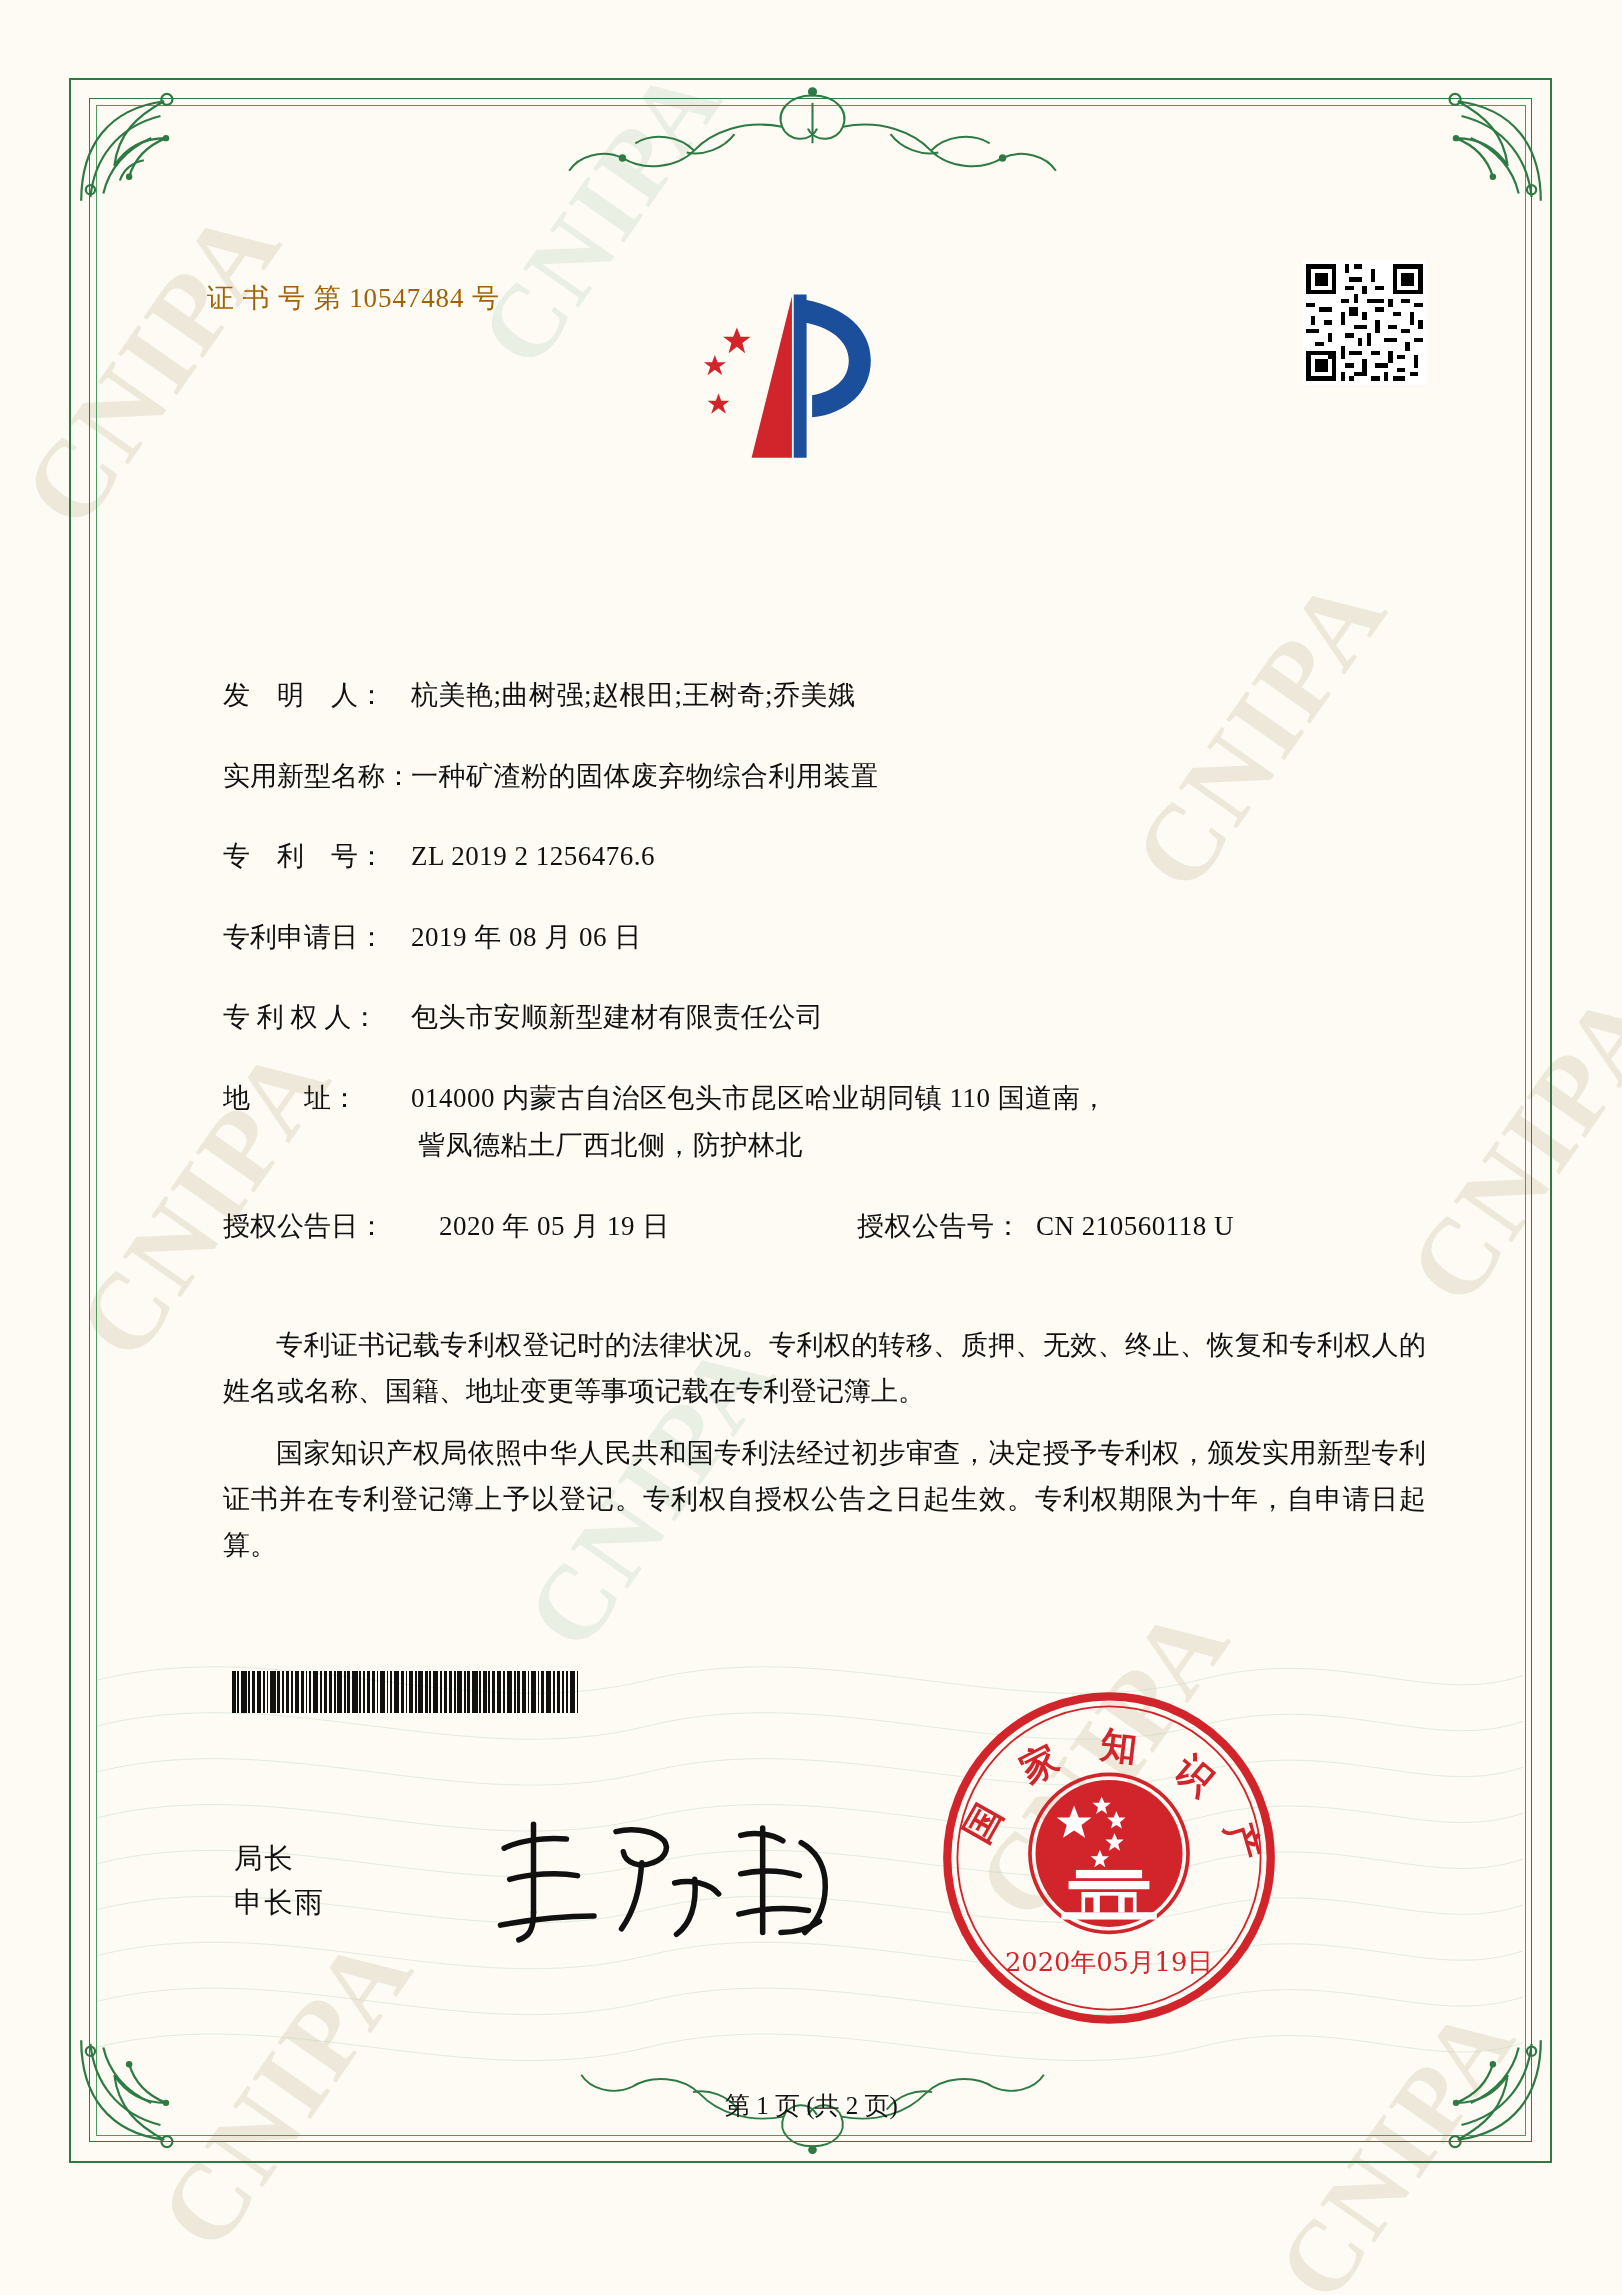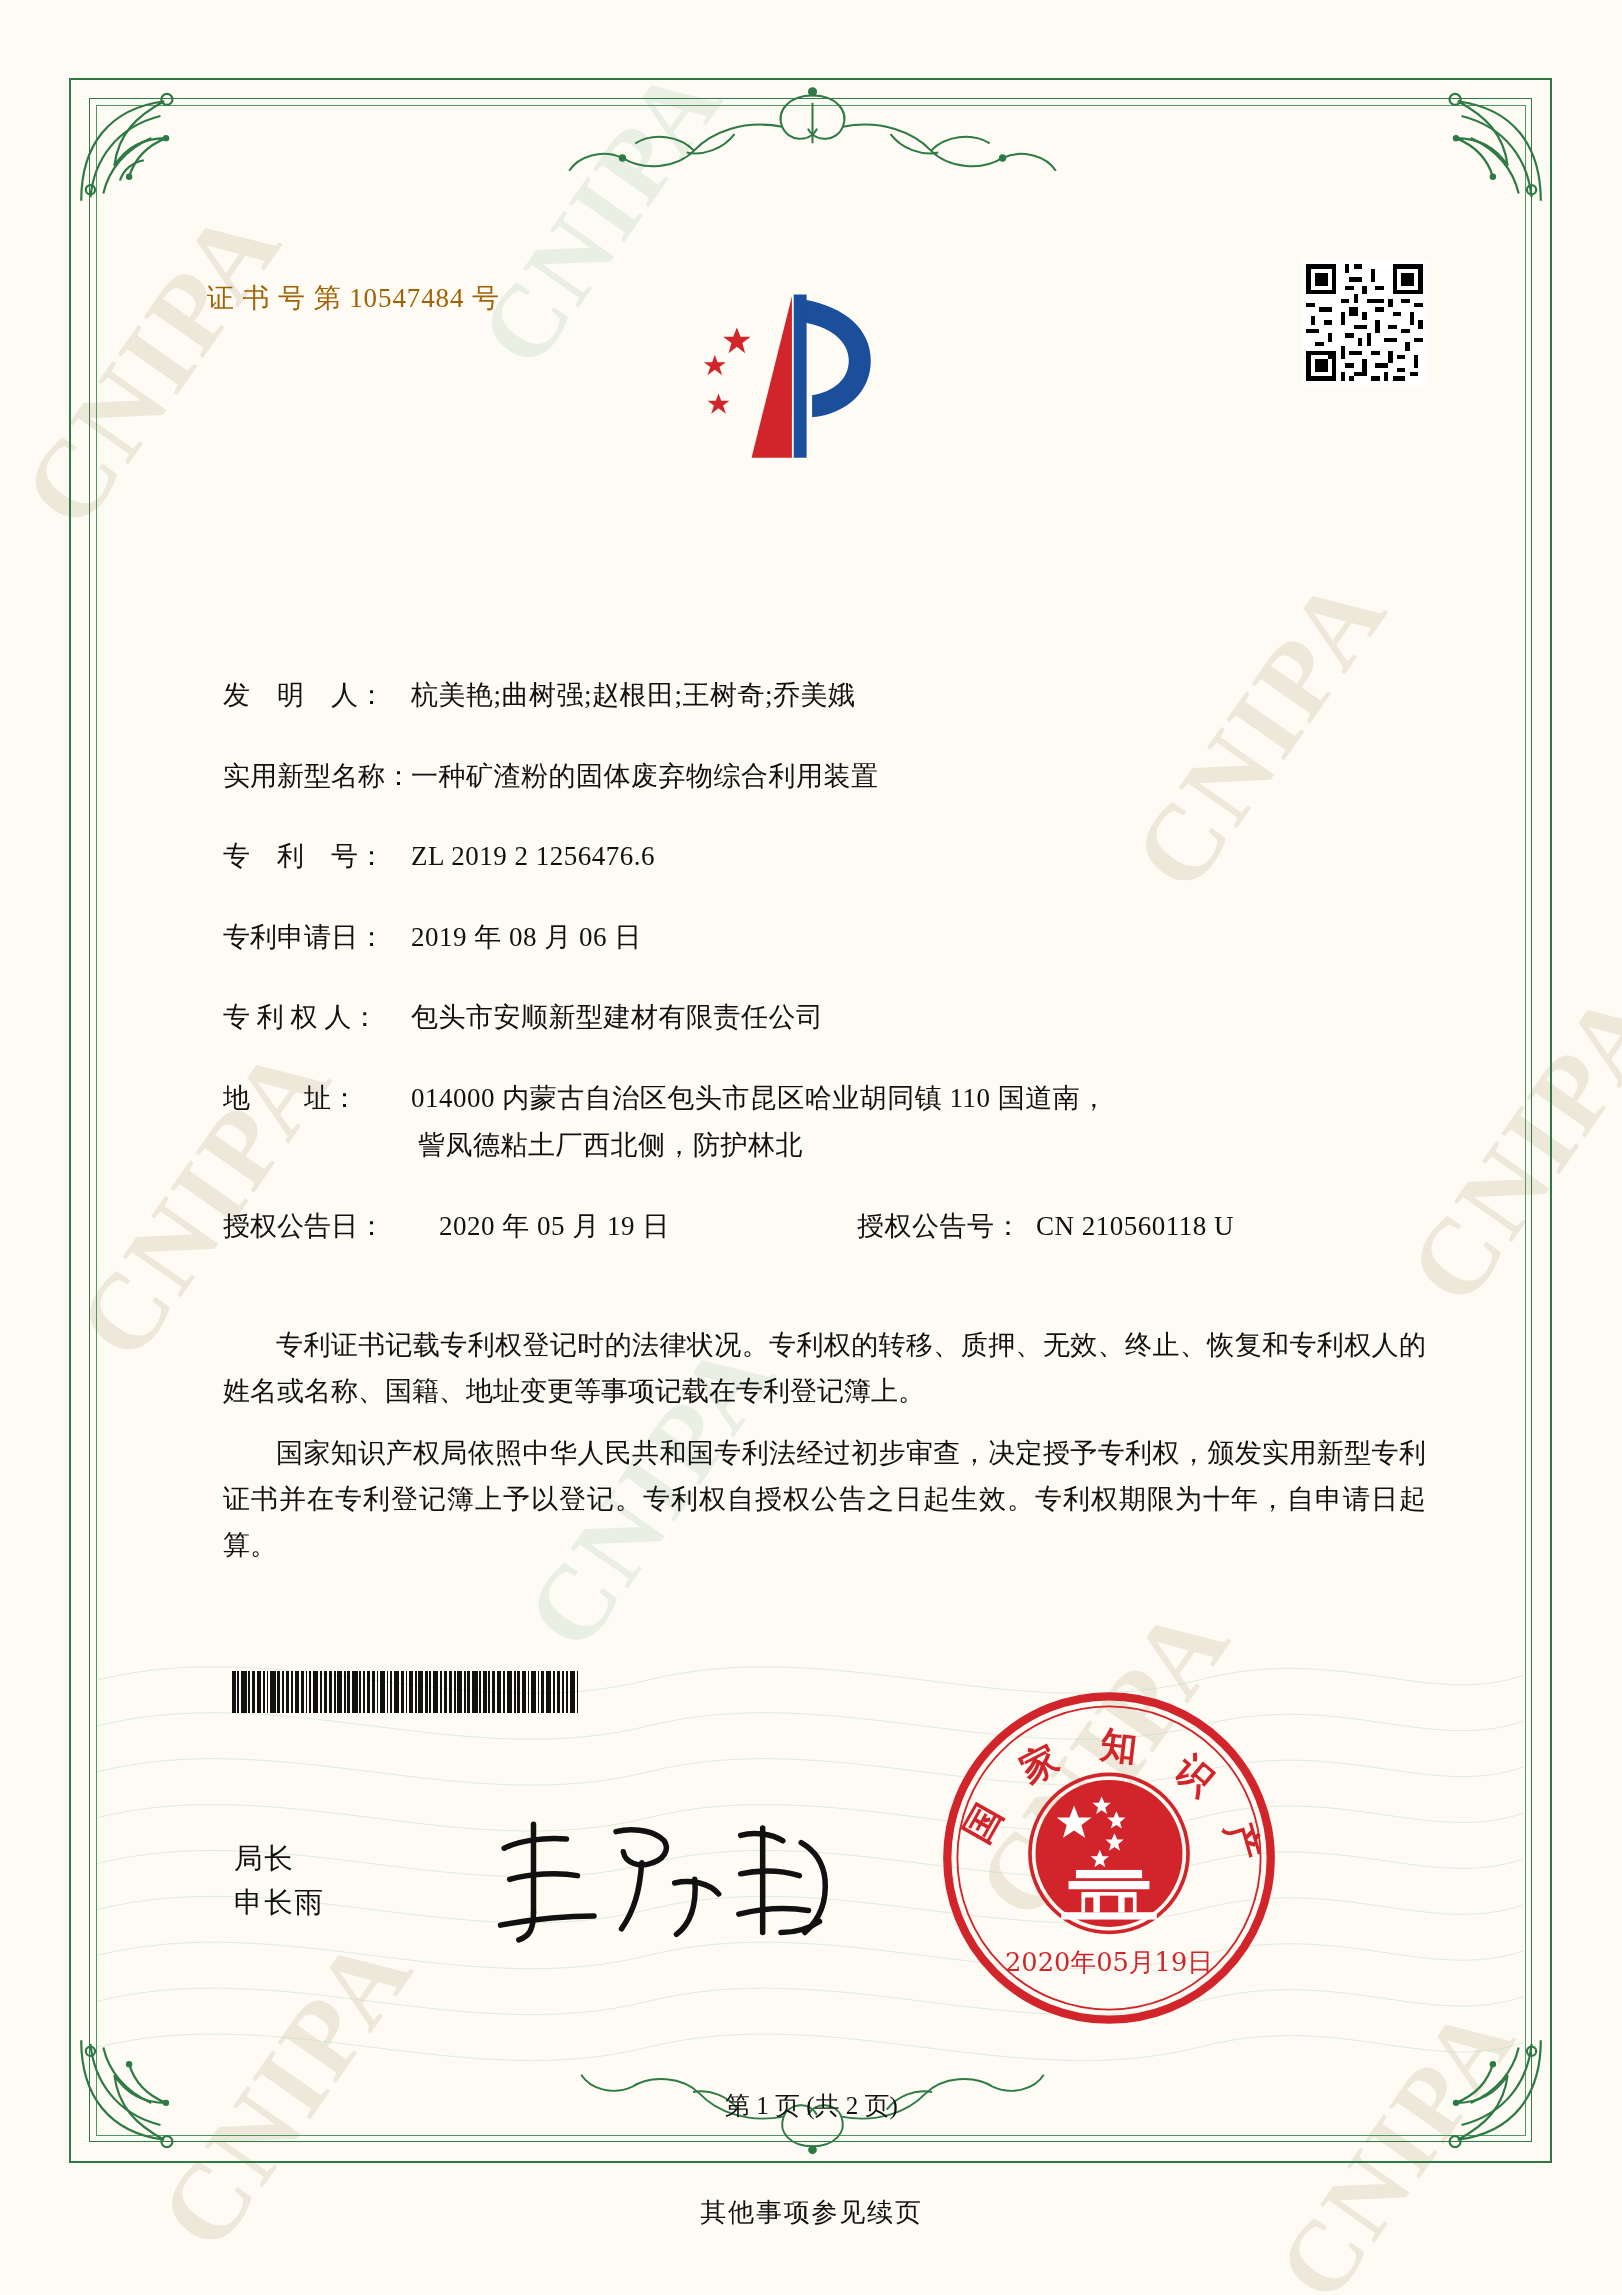--- a/index.html
+++ b/index.html
@@ -658,15 +658,14 @@
           <textPath href="#sealArc" startOffset="7%">国 家 知 识 产 权 局</textPath>
         </text>
 
         <text x="185" y="308" text-anchor="middle" font-family="'DejaVu Serif','Liberation Serif',serif" font-size="28" fill="#d2242b">2020年05月19日</text>
       </svg>
     </div>
 
     <div class="page-num">第 1 页 (共 2 页)</div>
   </div>
 
-  <div class="footer-note">其他事项参见续页</div>
 </div>
 
 
 </body></html>

